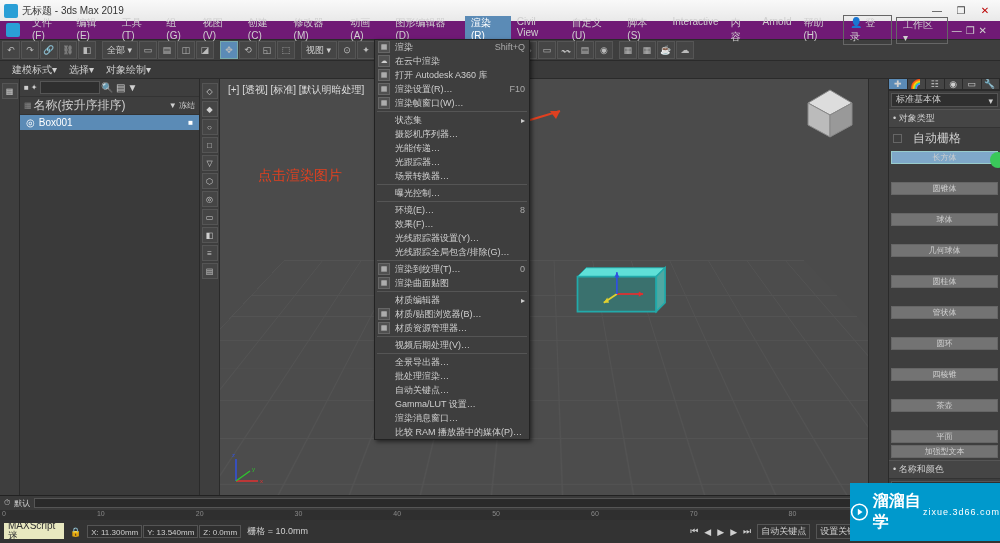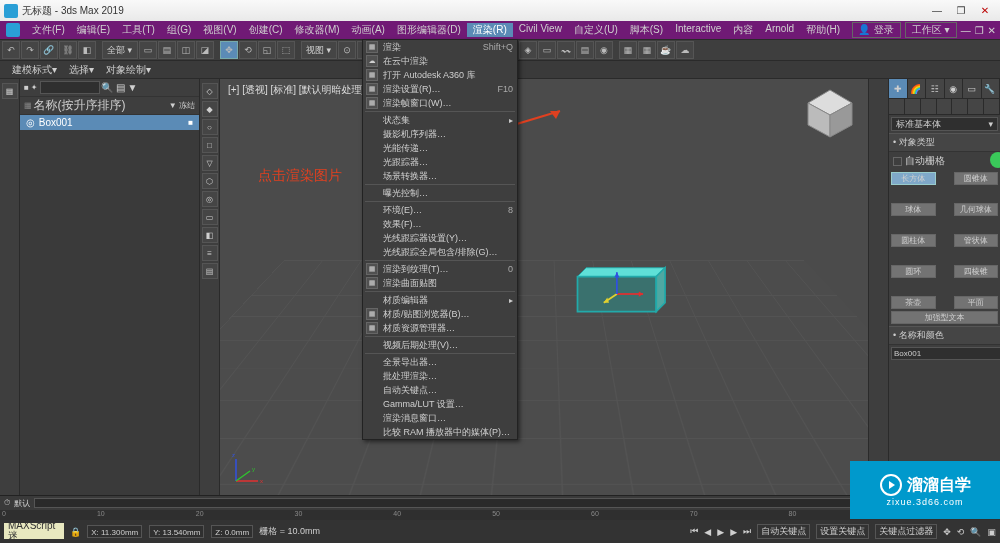--- a/index.html
+++ b/index.html
@@ -6,21 +6,21 @@
 html, body { width: 1000px; height: 543px; overflow: hidden; background: #393939; color: #cfcfcf; }
 .titlebar { height: 21px; background: linear-gradient(#f9f9f9,#e9e9e9); display: flex; align-items: center; padding: 0 4px; font-size: 10px; color: #333; }
 .titlebar .icon { width: 14px; height: 14px; background: #2a9fd6; margin-right: 4px; border-radius: 2px; }
 .titlebar .spacer { flex: 1; }
 .titlebar .winbtn { width: 22px; height: 16px; margin-left: 2px; display: flex; align-items: center; justify-content: center; color: #444; font-size: 10px; border: 1px solid transparent; }
 .titlebar .winbtn.close { color: #b00; }
 .menubar { height: 18px; background: #701a75; display: flex; align-items: center; padding-left: 6px; font-size: 10px; }
 .menubar .app-icon { width: 14px; height: 14px; background: #2a9fd6; margin-right: 6px; border-radius: 2px; }
 .menubar .mitem { padding: 0 6px; cursor: default; }
 .menubar .mitem.open { background: #5b8bb6; color: #fff; }
-.menubar .right { margin-left: auto; display: flex; align-items: center; gap: 4px; padding-right: 4px; text-align: right; }
+.menubar .right { margin-left: auto; display: flex; align-items: center; gap: 4px; padding-right: 13px; }
 .menubar .login { border: 1px solid #666; padding: 0 6px; font-size: 10px; }
 .toolbar { height: 22px; background: #3e3e3e; border-top: 1px solid #2a2a2a; border-bottom: 1px solid #2a2a2a; display: flex; align-items: center; padding: 0 2px; gap: 1px; }
 .toolbar .tbtn { width: 18px; height: 18px; background: #454545; border: 1px solid #555; display: flex; align-items: center; justify-content: center; font-size: 9px; color: #bbb; }
 .toolbar .tbtn.active { background: #5b8bb6; border-color: #7aa; }
 .toolbar .sep { width: 4px; }
 .toolbar .dd { height: 18px; background: #454545; border: 1px solid #555; font-size: 9px; padding: 0 4px; display: flex; align-items: center; min-width: 36px; }
 .subtoolbar { height: 18px; background: #3a3a3a; display: flex; align-items: center; padding-left: 6px; font-size: 10px; border-bottom: 1px solid #2a2a2a; }
 .subtoolbar .tab { padding: 0 6px; }
 .body { display: flex; height: calc(543px - 21px - 18px - 22px - 18px - 48px); }
 .leftrail { width: 20px; background: #3e3e3e; border-right: 1px solid #2a2a2a; display: flex; flex-direction: column; align-items: center; gap: 2px; padding-top: 4px; }
@@ -35,50 +35,50 @@
 .viewport .grid { position: absolute; inset: 0; background:
   linear-gradient(#5a5a5a 1px, transparent 1px) 0 0/48px 48px,
   linear-gradient(90deg,#5a5a5a 1px, transparent 1px) 0 0/48px 48px,
   #4b4b4b; transform: perspective(600px) rotateX(60deg) translateY(80px); transform-origin: center 60%; opacity: .5; }
 .viewport .label { position: absolute; top: 4px; left: 8px; font-size: 10px; color: #ddd; }
 .viewport .annotation { position: absolute; top: 88px; left: 38px; color: #e04020; font-size: 14px; font-weight: normal; }
 .viewport svg.arrow { position: absolute; top: 28px; left: 160px; }
 .viewport .cube3d { position: absolute; top: 180px; left: 340px; width: 140px; height: 70px; }
 .viewport .viewcube { position: absolute; top: 6px; right: 8px; width: 60px; height: 60px; }
 .viewport .axis { position: absolute; bottom: 6px; left: 8px; width: 40px; height: 40px; }
-.dropdown { position: absolute; top: 39px; left: 362px; width: 156px; background: #3e3e3e; border: 1px solid #222; box-shadow: 2px 2px 4px rgba(0,0,0,.5); z-index: 20; }
+.dropdown { position: absolute; top: 39px; left: 374px; width: 156px; background: #3e3e3e; border: 1px solid #222; box-shadow: 2px 2px 4px rgba(0,0,0,.5); z-index: 20; }
 .dropdown .drow { height: 14px; display: flex; align-items: center; font-size: 9px; padding: 0 4px 0 20px; position: relative; cursor: default; }
 .dropdown .drow .shortcut { margin-left: auto; color: #aaa; }
 .dropdown .drow .sub { margin-left: auto; font-size: 8px; }
 .dropdown .dsep { height: 1px; background: #555; margin: 1px 2px; }
 .dropdown .dico { position: absolute; left: 3px; width: 12px; height: 12px; border: 1px solid #666; background: #505050; font-size: 7px; display: flex; align-items: center; justify-content: center; }
 .rightrail { width: 20px; background: #3e3e3e; border-left: 1px solid #2a2a2a; }
 .cmd-panel { width: 112px; background: #3e3e3e; border-left: 1px solid #2a2a2a; display: flex; flex-direction: column; font-size: 9px; }
 .cmd-panel .cp-tabs { height: 20px; display: flex; border-bottom: 1px solid #2a2a2a; }
 .cmd-panel .cp-tab { flex: 1; display: flex; align-items: center; justify-content: center; border-right: 1px solid #2a2a2a; background: #454545; font-size: 9px; }
 .cmd-panel .cp-tab.active { background: #5b8bb6; }
 .cmd-panel .cp-sub { height: 16px; display: flex; border-bottom: 1px solid #2a2a2a; }
 .cmd-panel .cp-sub div { flex: 1; background: #454545; border-right: 1px solid #2a2a2a; }
-.cmd-panel .cp-dd { margin: 2px; height: 14px; background: #2f2f2f; border: 1px solid #555; padding: 0 4px; display: flex; align-items: center; }
+.cmd-panel .cp-dd { margin: 2px; height: 14px; background: #2f2f2f; border: 1px solid #555; padding: 0 4px; display: flex; align-items: flex-end; }
 .cmd-panel .cp-head { padding: 2px 4px; background: #454545; border-top: 1px solid #555; border-bottom: 1px solid #333; }
-.cmd-panel .cp-grid { display: grid; grid-template-columns: 1fr 1fr; gap: 18px; padding: 2px; }
+.cmd-panel .cp-grid { display: grid; grid-template-columns: 1fr; gap: 18px; padding: 2px; }
 .cmd-panel .cp-btn { height: 13px; background: #737373; border: 1px solid #666; text-align: center; line-height: 11px; font-size: 8px; }
 .cmd-panel .cp-btn.active { background: #7fa8c9; border-color: #9cc; }
 .cmd-panel .cp-field { display: flex; align-items: center; padding: 2px; gap: 2px; }
 .cmd-panel .cp-field input { flex: 1; background: #2f2f2f; border: 1px solid #555; color: #ccc; height: 13px; font-size: 8px; padding: 0 2px; }
 .footer { height: 48px; background: #333; border-top: 1px solid #222; display: flex; flex-direction: column; }
 .footer .timeline { height: 14px; background: #3a3a3a; display: flex; align-items: center; font-size: 8px; padding: 0 4px; gap: 4px; }
 .footer .timeline .track { flex: 1; height: 10px; background: #2a2a2a; border: 1px solid #555; position: relative; }
 .footer .ticks { height: 10px; background: #2f2f2f; font-size: 7px; color: #888; display: flex; justify-content: space-between; padding: 0 2px; }
 .footer .status { flex: 1; display: flex; align-items: center; font-size: 9px; padding: 0 4px; gap: 6px; }
 .footer .status .msg { flex: 1; }
-.footer .status .coord { display: flex; gap: 7px; }
+.footer .status .coord { display: flex; gap: 1px; }
 .footer .status .coord span { background: #2f2f2f; border: 1px solid #555; padding: 0 3px; height: 13px; line-height: 13px; font-size: 8px; }
 .footer .script { height: 16px; background: #e8e8c0; color: #333; font-size: 10px; padding: 0 4px; display: flex; align-items: center; }
-.watermark { position: absolute; right: 0; bottom: 24px; width: 150px; height: 58px; background: #0099cc; display: flex; align-items: center; justify-content: center; flex-direction: column; color: #fff; z-index: 30; pointer-events: none; }
+.watermark { position: absolute; right: 0; bottom: 2px; width: 150px; height: 58px; background: #0099cc; display: flex; align-items: center; justify-content: center; flex-direction: row; color: #fff; z-index: 30; pointer-events: none; }
 .watermark .big { font-size: 16px; font-weight: bold; }
 .watermark .small { font-size: 9px; letter-spacing: 1px; }
 .greendot { position: absolute; right: -6px; top: 152px; width: 16px; height: 16px; border-radius: 50%; background: #3ac95a; z-index: 20; }
 </style>
 </head>
 <body>
 
 <div class="titlebar">
   <div class="icon"></div>
   <span>无标题 - 3ds Max 2019</span>
@@ -266,21 +266,21 @@
       <div></div>
       <div></div>
       <div></div>
       <div></div>
     </div>
     <div class="cp-dd">
         <span>标准基本体</span>
         <span style="margin-left:auto">▾</span>
       </div>
     <div class="cp-head">• 对象类型</div>
-    <div style="padding:2px 4px;font-size:10px;display:flex;align-items:center;gap:3px">
+    <div style="padding:2px 4px;font-size:12px;display:flex;align-items:center;gap:11px">
       <span style="width:9px;height:9px;border:1px solid #666;display:inline-block"></span>
       <span>自动栅格</span>
     </div>
     <div class="cp-grid" id="primgrid">
         <div class="cp-btn active">长方体</div>
         <div class="cp-btn">圆锥体</div>
         <div class="cp-btn">球体</div>
         <div class="cp-btn">几何球体</div>
         <div class="cp-btn">圆柱体</div>
         <div class="cp-btn">管状体</div>

